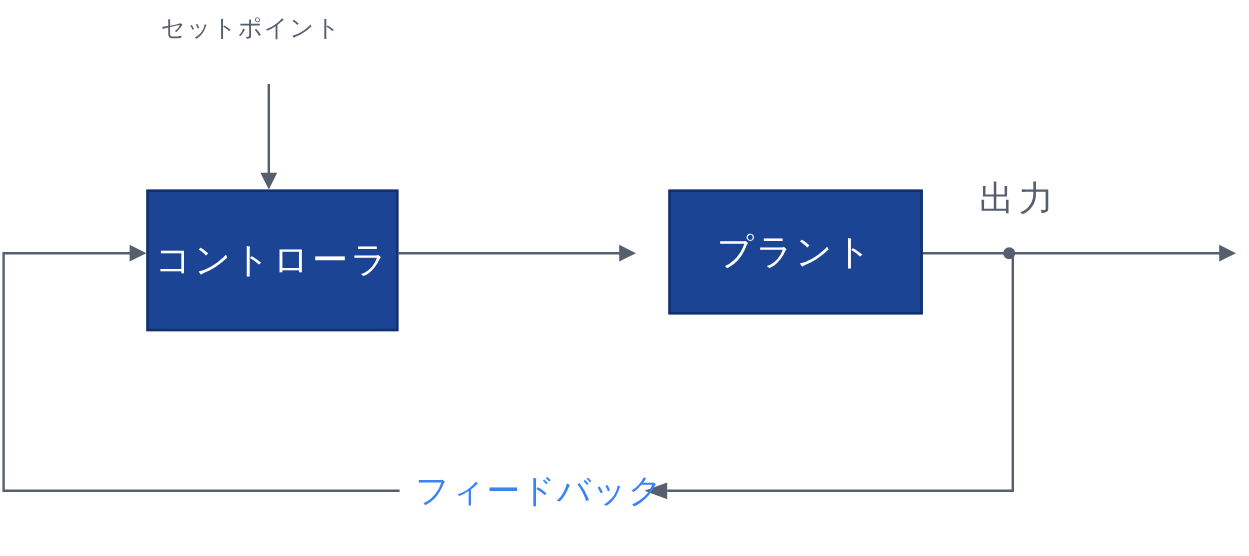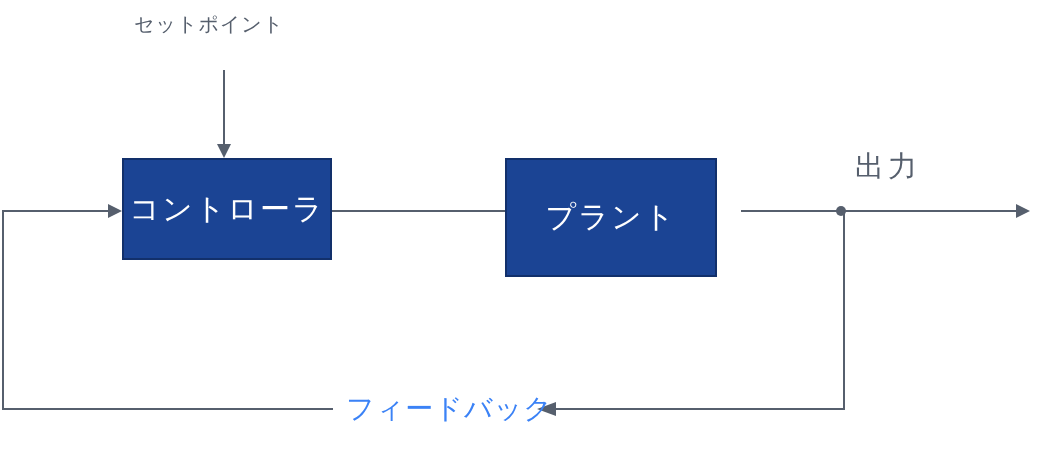--- a/index.html
+++ b/index.html
@@ -28,31 +28,31 @@
     background: #1b4494;
     border: 2px solid #12306b;
     color: #ffffff;
     display: flex;
     align-items: center;
     justify-content: center;
     font-size: 30px;
     letter-spacing: 2px;
     white-space: nowrap;
   }
-  .box.controller { left: 122px; top: 158px; width: 210px; height: 102px; }
-  .box.plant      { left: 505px; top: 158px; width: 212px; height: 119px; text-align: right; }
+  .box.controller { left: 122px; top: 158px; width: 210px; height: 118px; }
+  .box.plant      { left: 557px; top: 158px; width: 212px; height: 104px; text-align: right; }
   .label {
     position: absolute;
     white-space: nowrap;
     line-height: 1.2;
   }
   .label.gray { color: #565f6d; }
   .label.blue { color: #3b82f6; }
   .label.setpoint { left: 134px; top: 12px;  font-size: 20px; letter-spacing: 1px; }
-  .label.output   { left: 855px; top: 149px; font-size: 29px; letter-spacing: 4px; text-align: right; }
+  .label.output   { left: 816px; top: 149px; font-size: 29px; letter-spacing: 4px; text-align: right; }
   .label.feedback { left: 346px; top: 392px; font-size: 28px; letter-spacing: 1px; }
 </style>
 </head>
 <body>
 
 <div class="diagram">
 
   <svg class="connectors" width="1041" height="463" viewBox="0 0 1041 463">
 
     <line x1="224" y1="70" x2="224" y2="146" stroke-width="2" stroke="#565f6d"></line>

